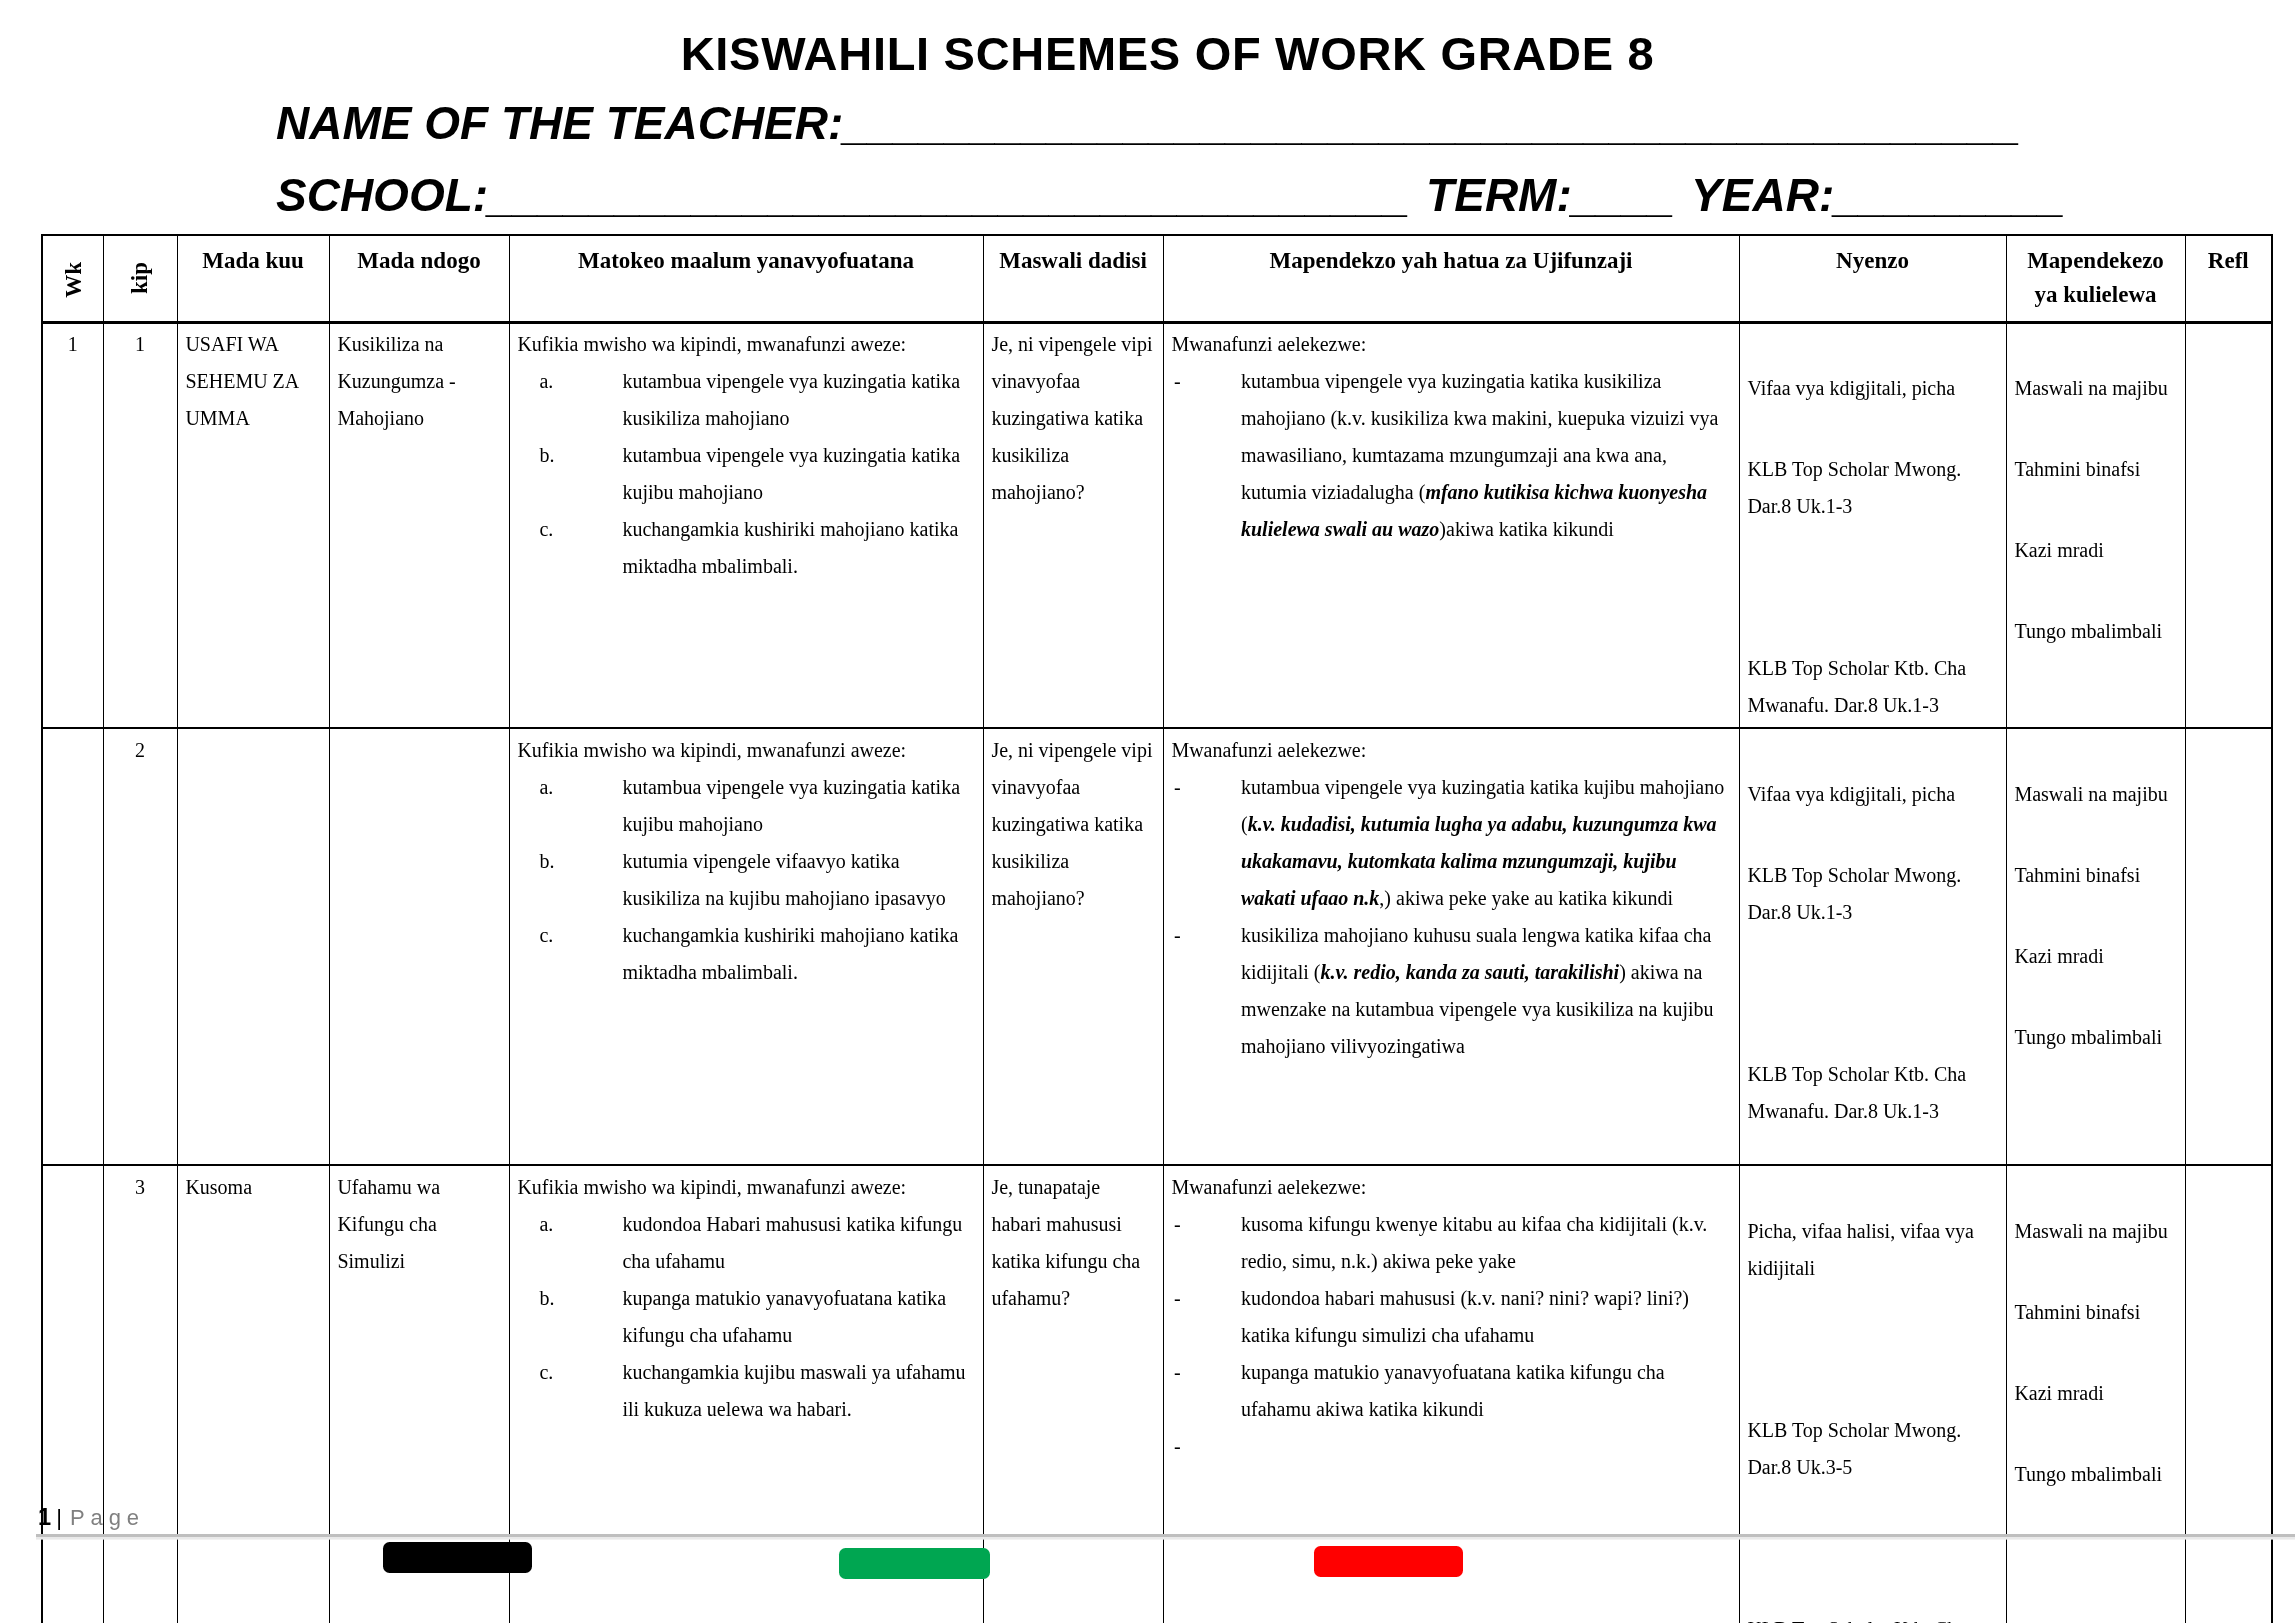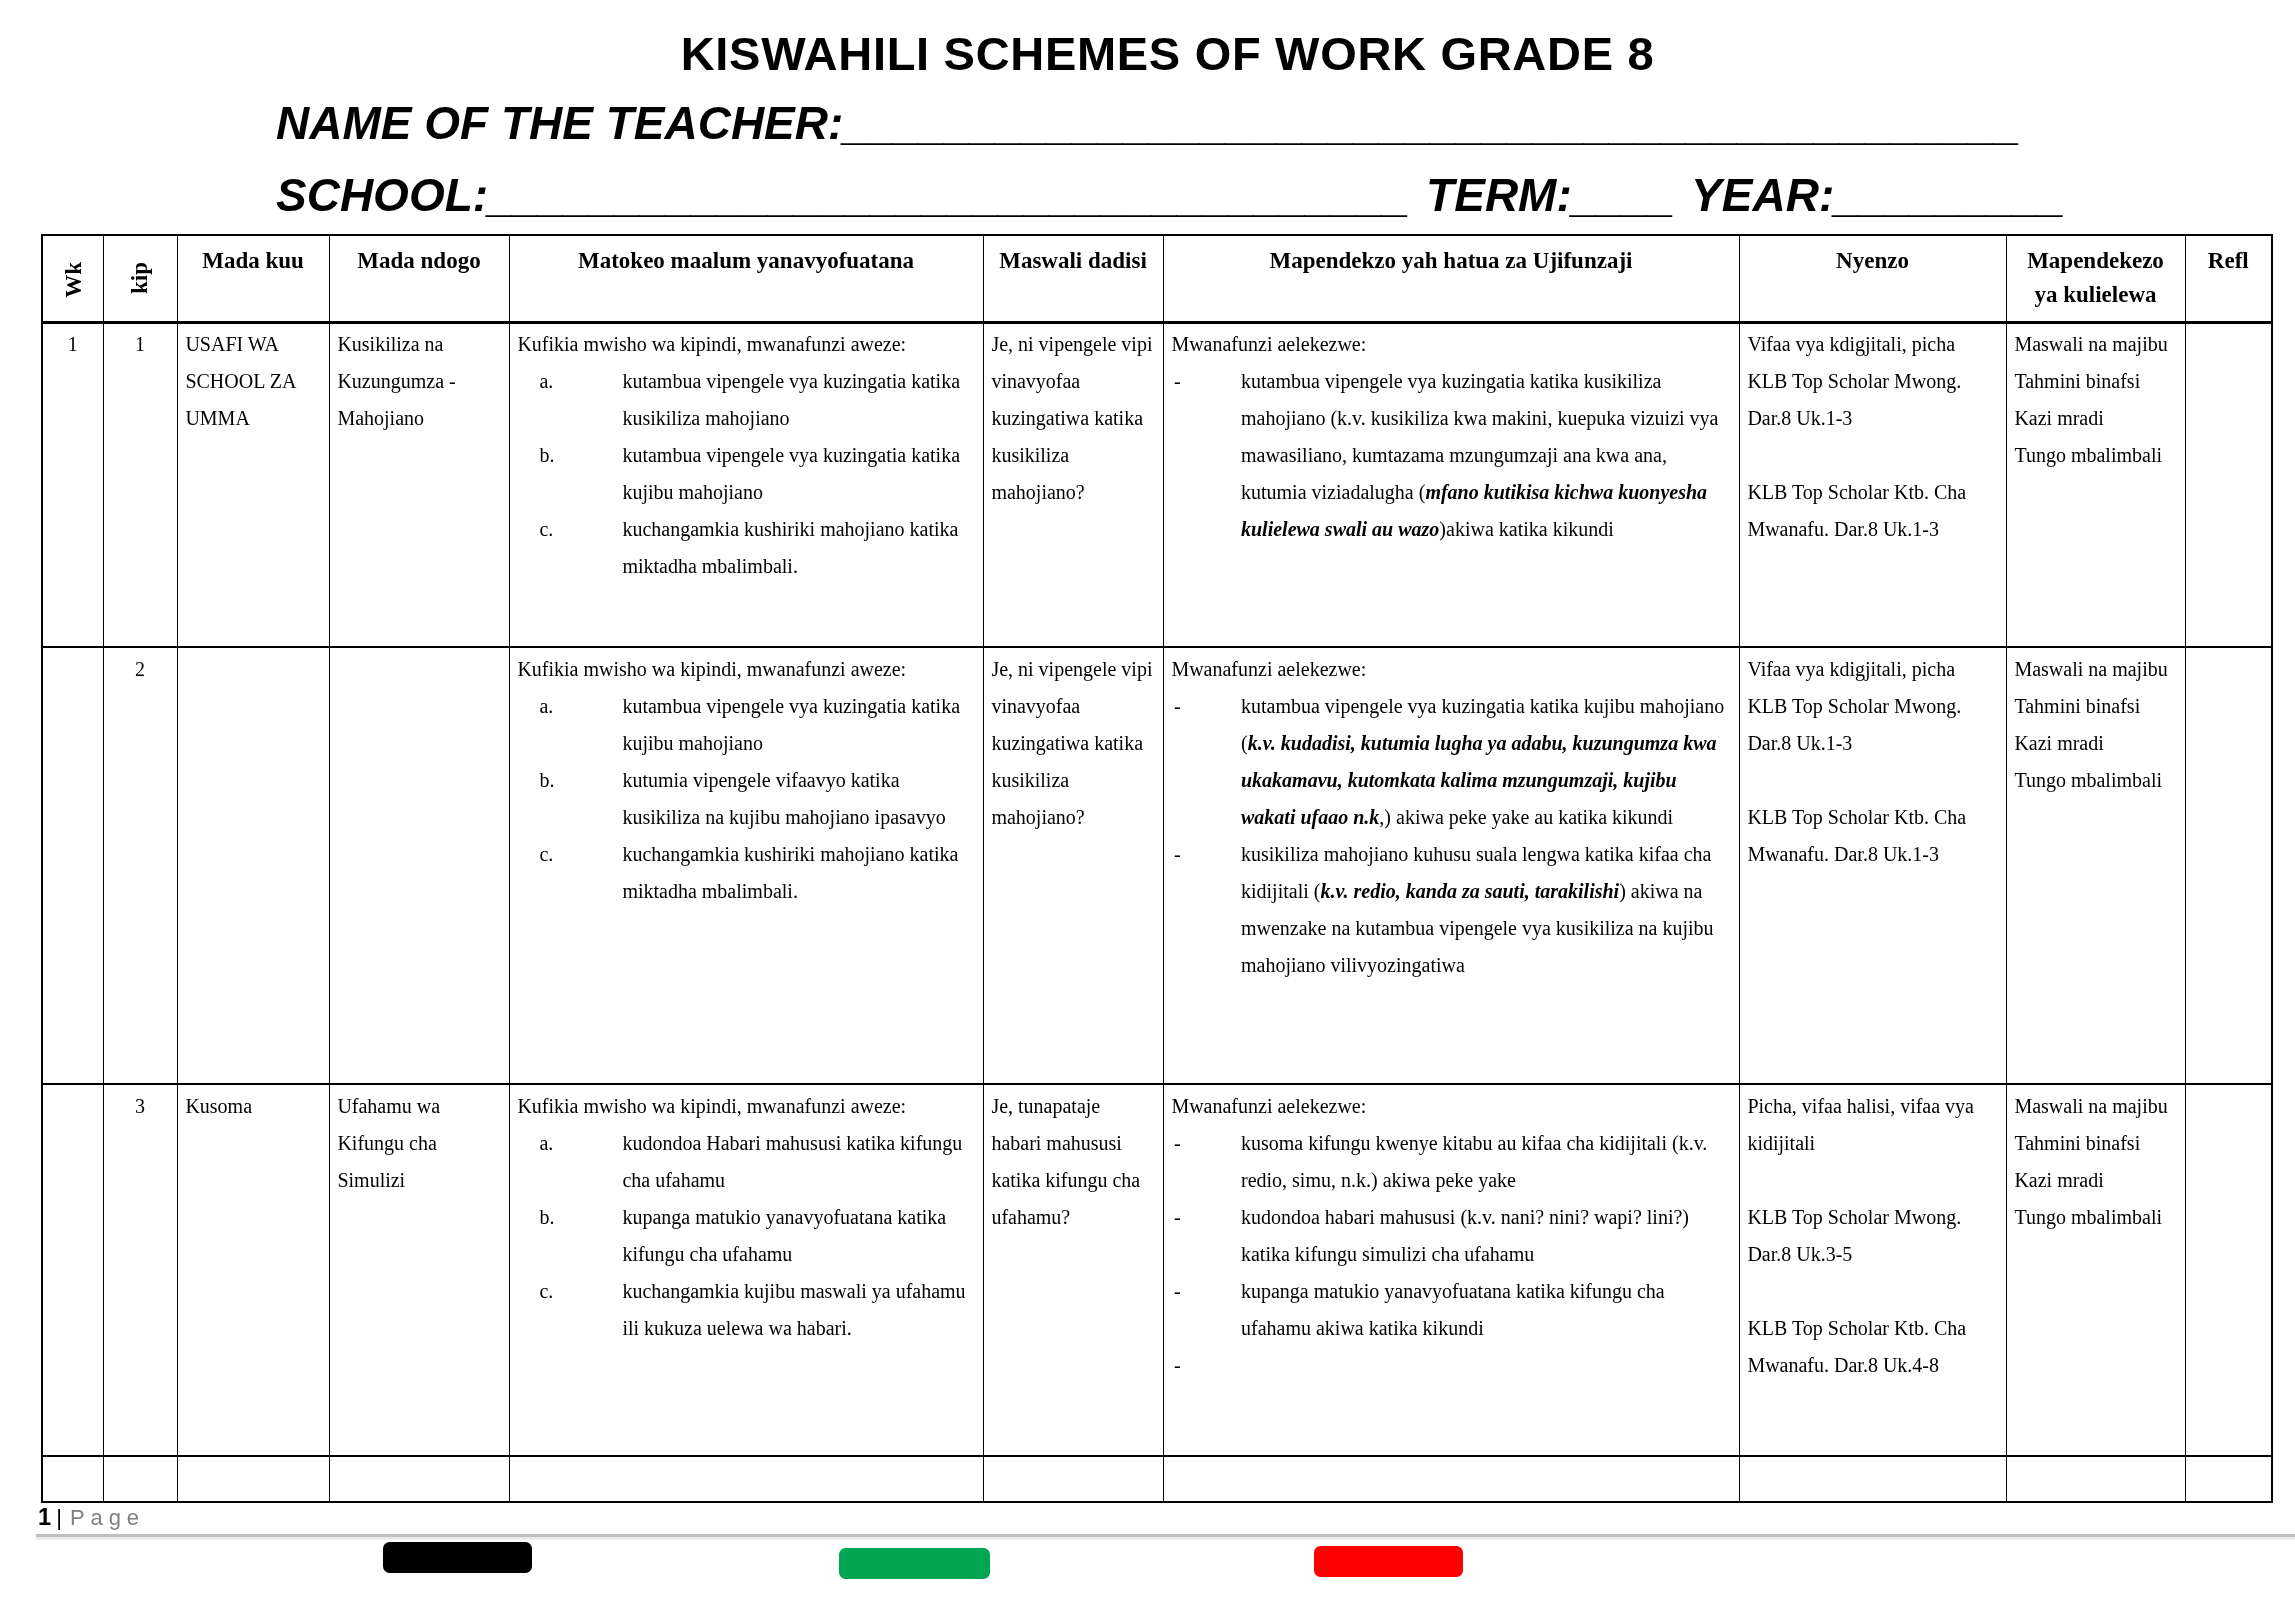--- a/index.html
+++ b/index.html
@@ -38,21 +38,21 @@
   tbody tr:nth-child(3){height:372px;}
   tbody tr:nth-child(4){height:46px;}
   td.c-wk,td.c-kip{text-align:center;}
   .li{display:flex;padding-left:22px;}
   .li .m{flex:0 0 47px;}
   .li .t{flex:1;margin-left:36px;}
   .dli{display:flex;}
   .dli .m{flex:0 0 67px;padding-left:2.6px;}
   .dli .t{flex:1;}
   .bi{font-weight:700;font-style:italic;}
-  .para{min-height:37px;}
+  .para{min-height:37px;margin-top:44px;}
 
   .foot-rule{
     position:absolute;left:36px;top:1534px;width:2260px;height:2.6px;
     background:#bfbfbf;box-shadow:0 2.6px 0 #e9e9e9;
   }
   .foot-text{
     position:absolute;left:38px;top:1504px;
     font-family:Liberation Sans, sans-serif;font-size:22px;color:#808080;
   }
   .foot-text .num{color:#000;font-weight:700;margin-right:5.2px;font-size:23.6px;}
@@ -100,21 +100,21 @@
       <th>Mapendekzo yah hatua za Ujifunzaji</th>
       <th>Nyenzo</th>
       <th>Mapendekezo ya kulielewa</th>
       <th>Refl</th>
     </tr>
   </thead>
   <tbody>
       <tr>
         <td class="c-wk">1</td>
         <td class="c-kip">1</td>
-        <td>USAFI WA SCHOOL ZA UMMA</td>
+        <td>USAFI WA SEHEMU ZA UMMA</td>
         <td>Kusikiliza na Kuzungumza - Mahojiano</td>
         <td>
           <div>Kufikia mwisho wa kipindi, mwanafunzi aweze:</div>
           <div class="li">
             <span class="m">a.</span>
             <span class="t">kutambua vipengele vya kuzingatia katika kusikiliza mahojiano</span>
           </div>
           <div class="li">
             <span class="m">b.</span>
             <span class="t">kutambua vipengele vya kuzingatia katika kujibu mahojiano</span>

